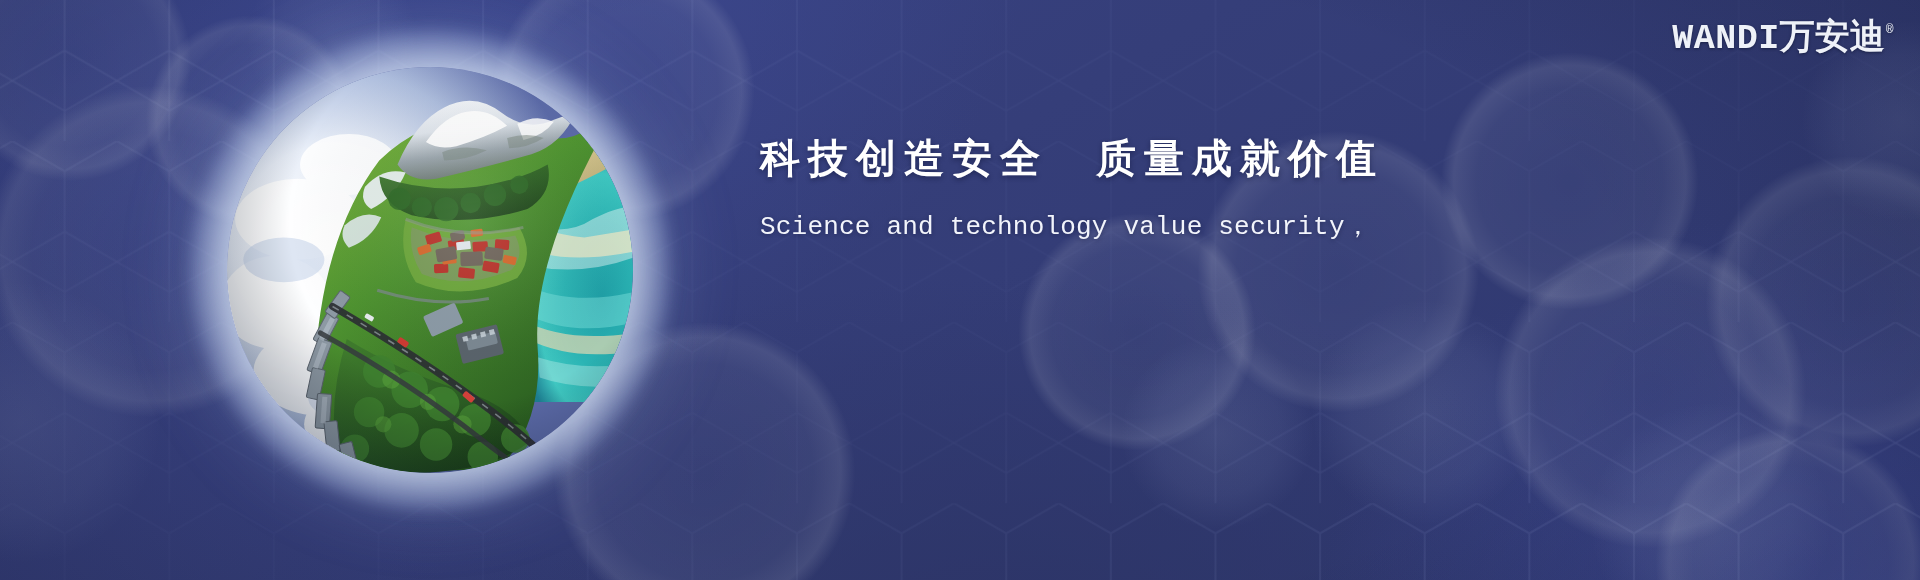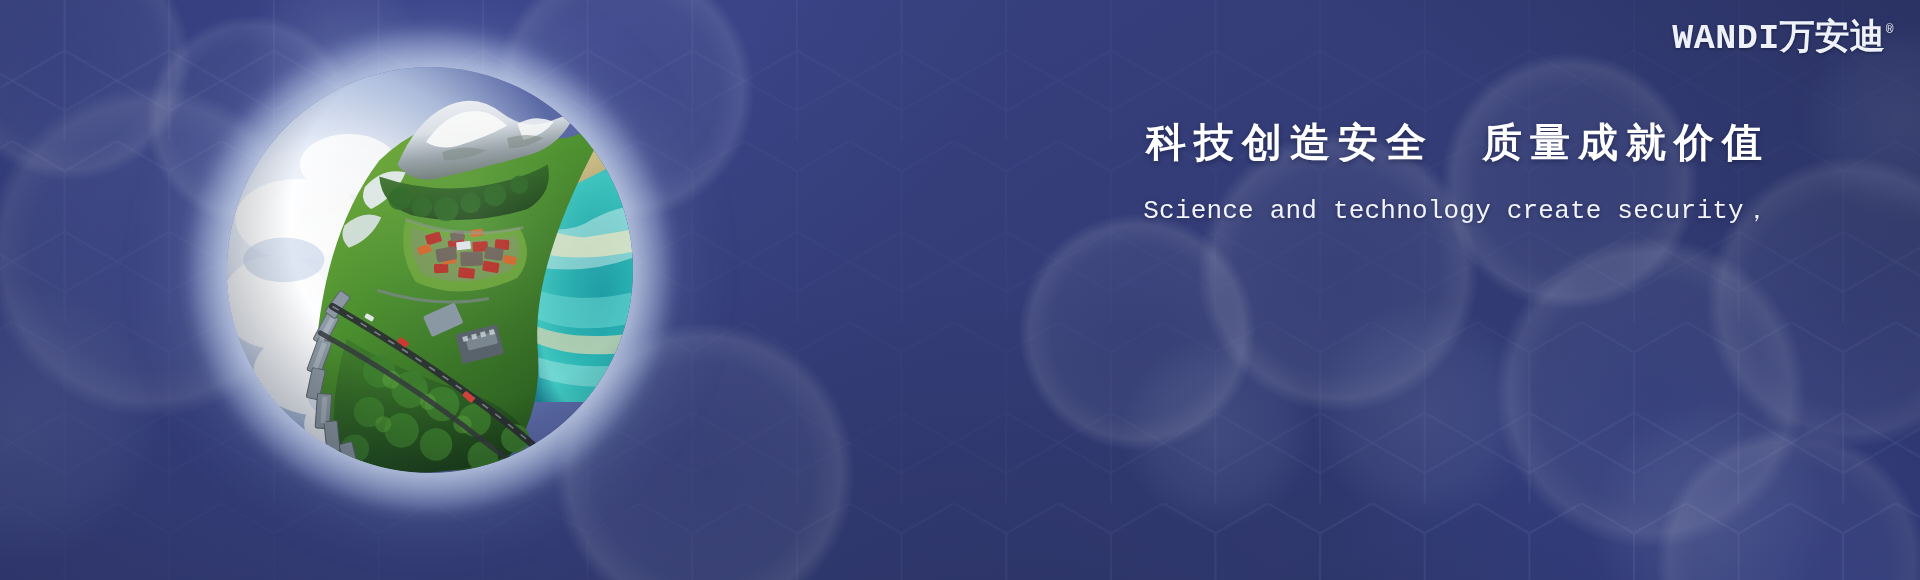--- a/index.html
+++ b/index.html
@@ -116,23 +116,23 @@
     font-size: 13px;
     line-height: 1;
     margin-top: 1px;
     margin-left: 1px;
     font-weight: 400;
   }
 
   .copy {
     position: absolute;
     left: 760px;
-    top: 120px;
+    top: 136px;
     width: 1010px;
-    text-align: right;
+    text-align: left;
     color: #ffffff;
   }
 
   .headline {
     font-size: 40px;
     font-weight: 700;
     letter-spacing: 8px;
     line-height: 1.28;
     white-space: pre;
     text-shadow: 0 2px 5px rgba(12,16,46,.45);
@@ -417,17 +417,17 @@
 
   <div class="logo">
     <span class="logo-latin">WANDI</span>
     <span class="logo-cn">万安迪</span>
     <span class="logo-reg">®</span>
   </div>
 
   <div class="copy">
     <div class="headline">科技创造安全　质量成就价值</div>
     <div class="subtitle">
-      <span class="sub-line">Science and technology create security，</span>
+      <span class="sub-line">Science and technology value security，</span>
     </div>
   </div>
 
 </div>
 
 </body></html>

